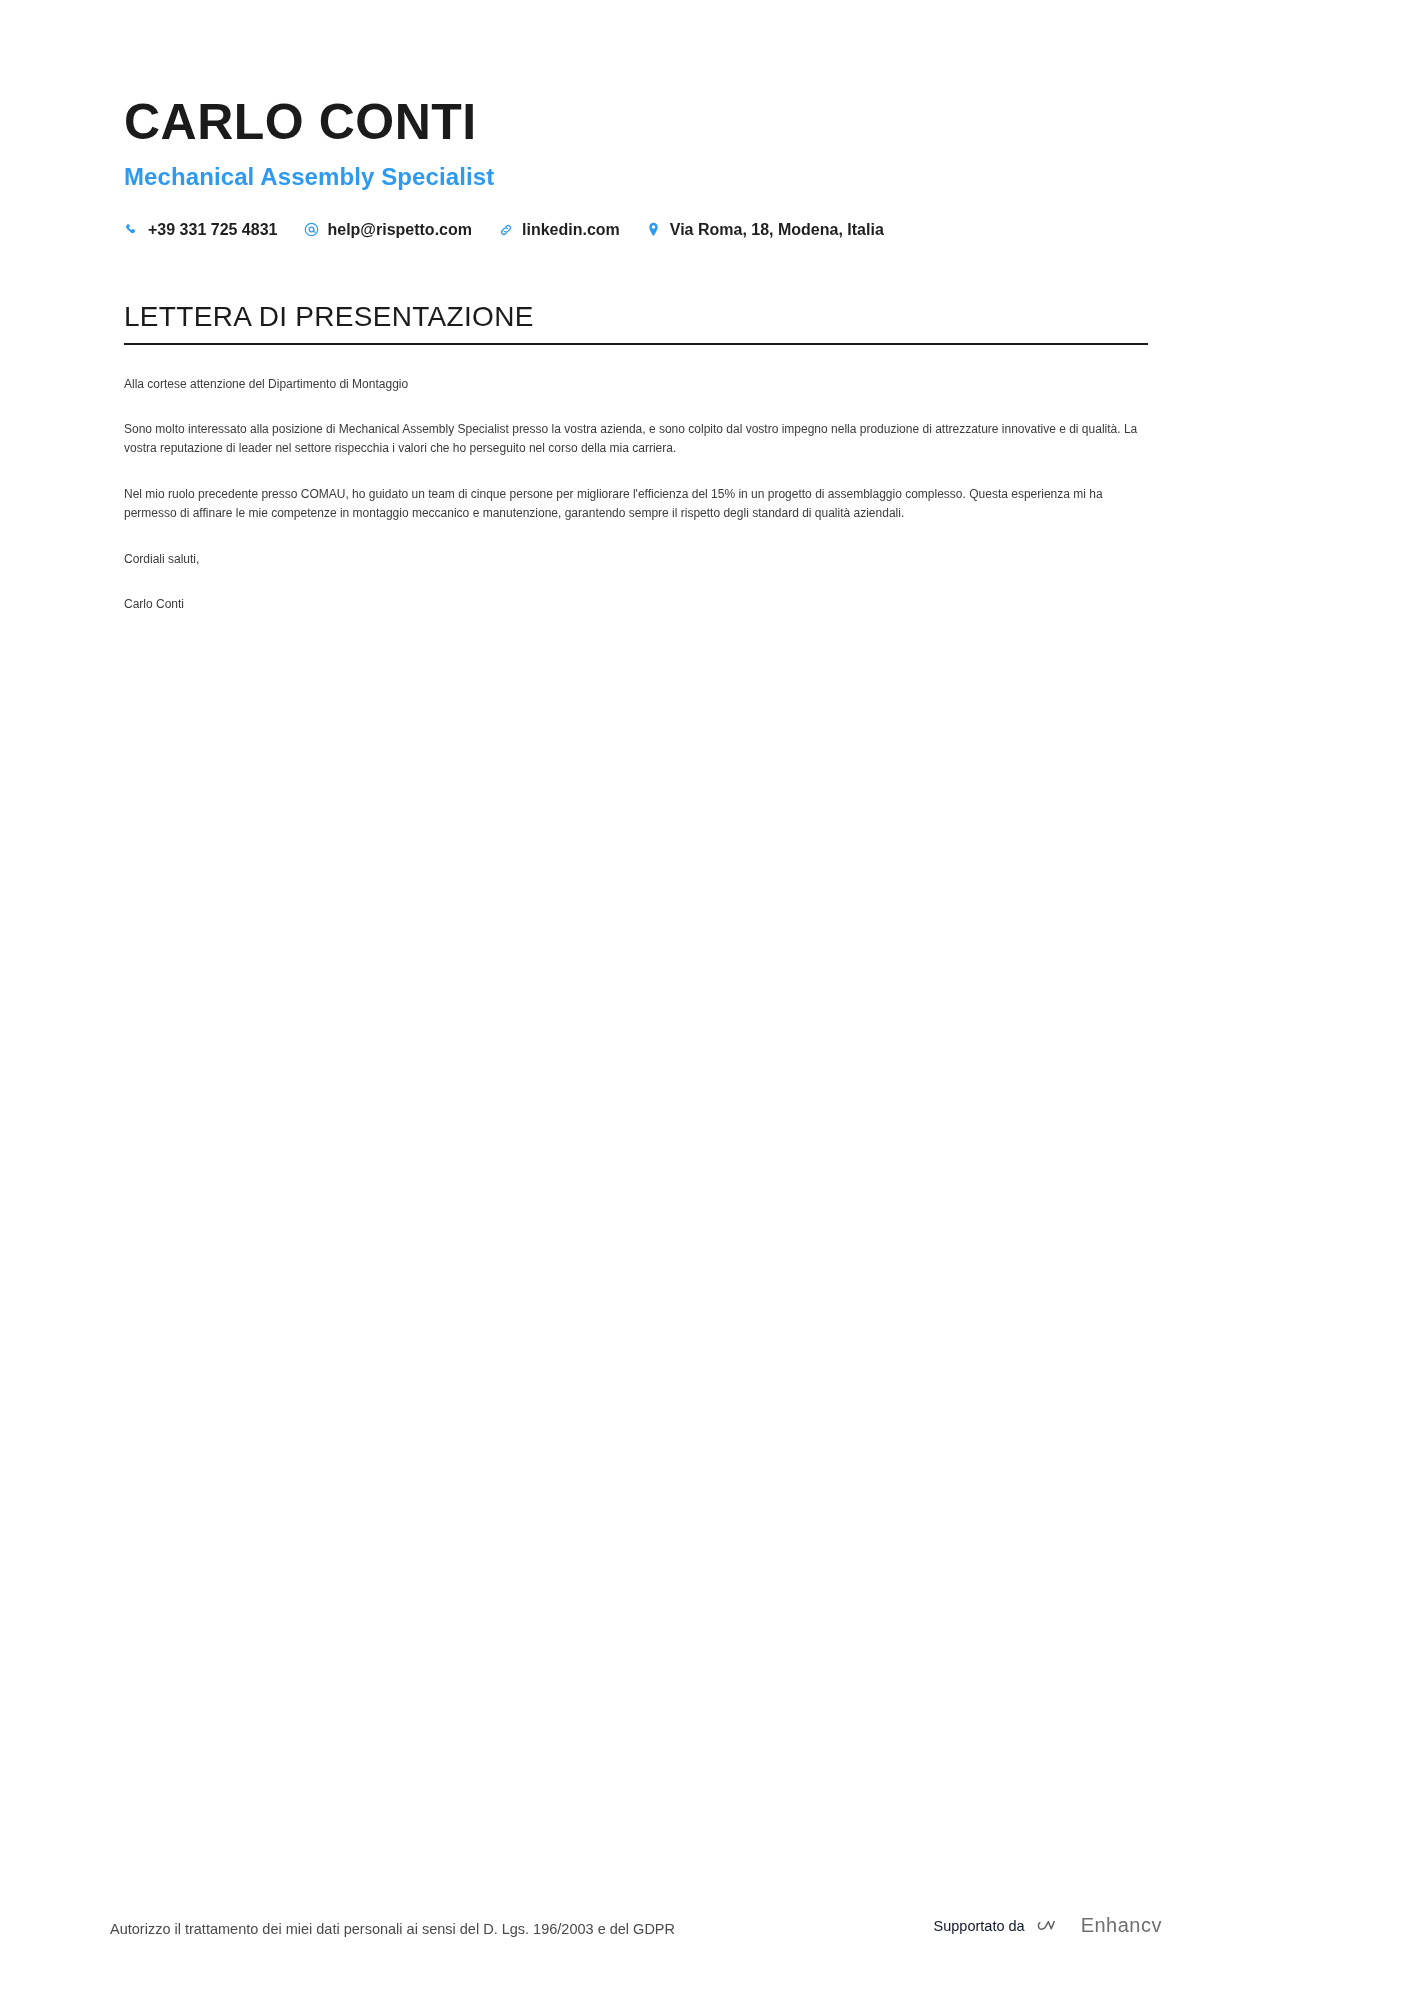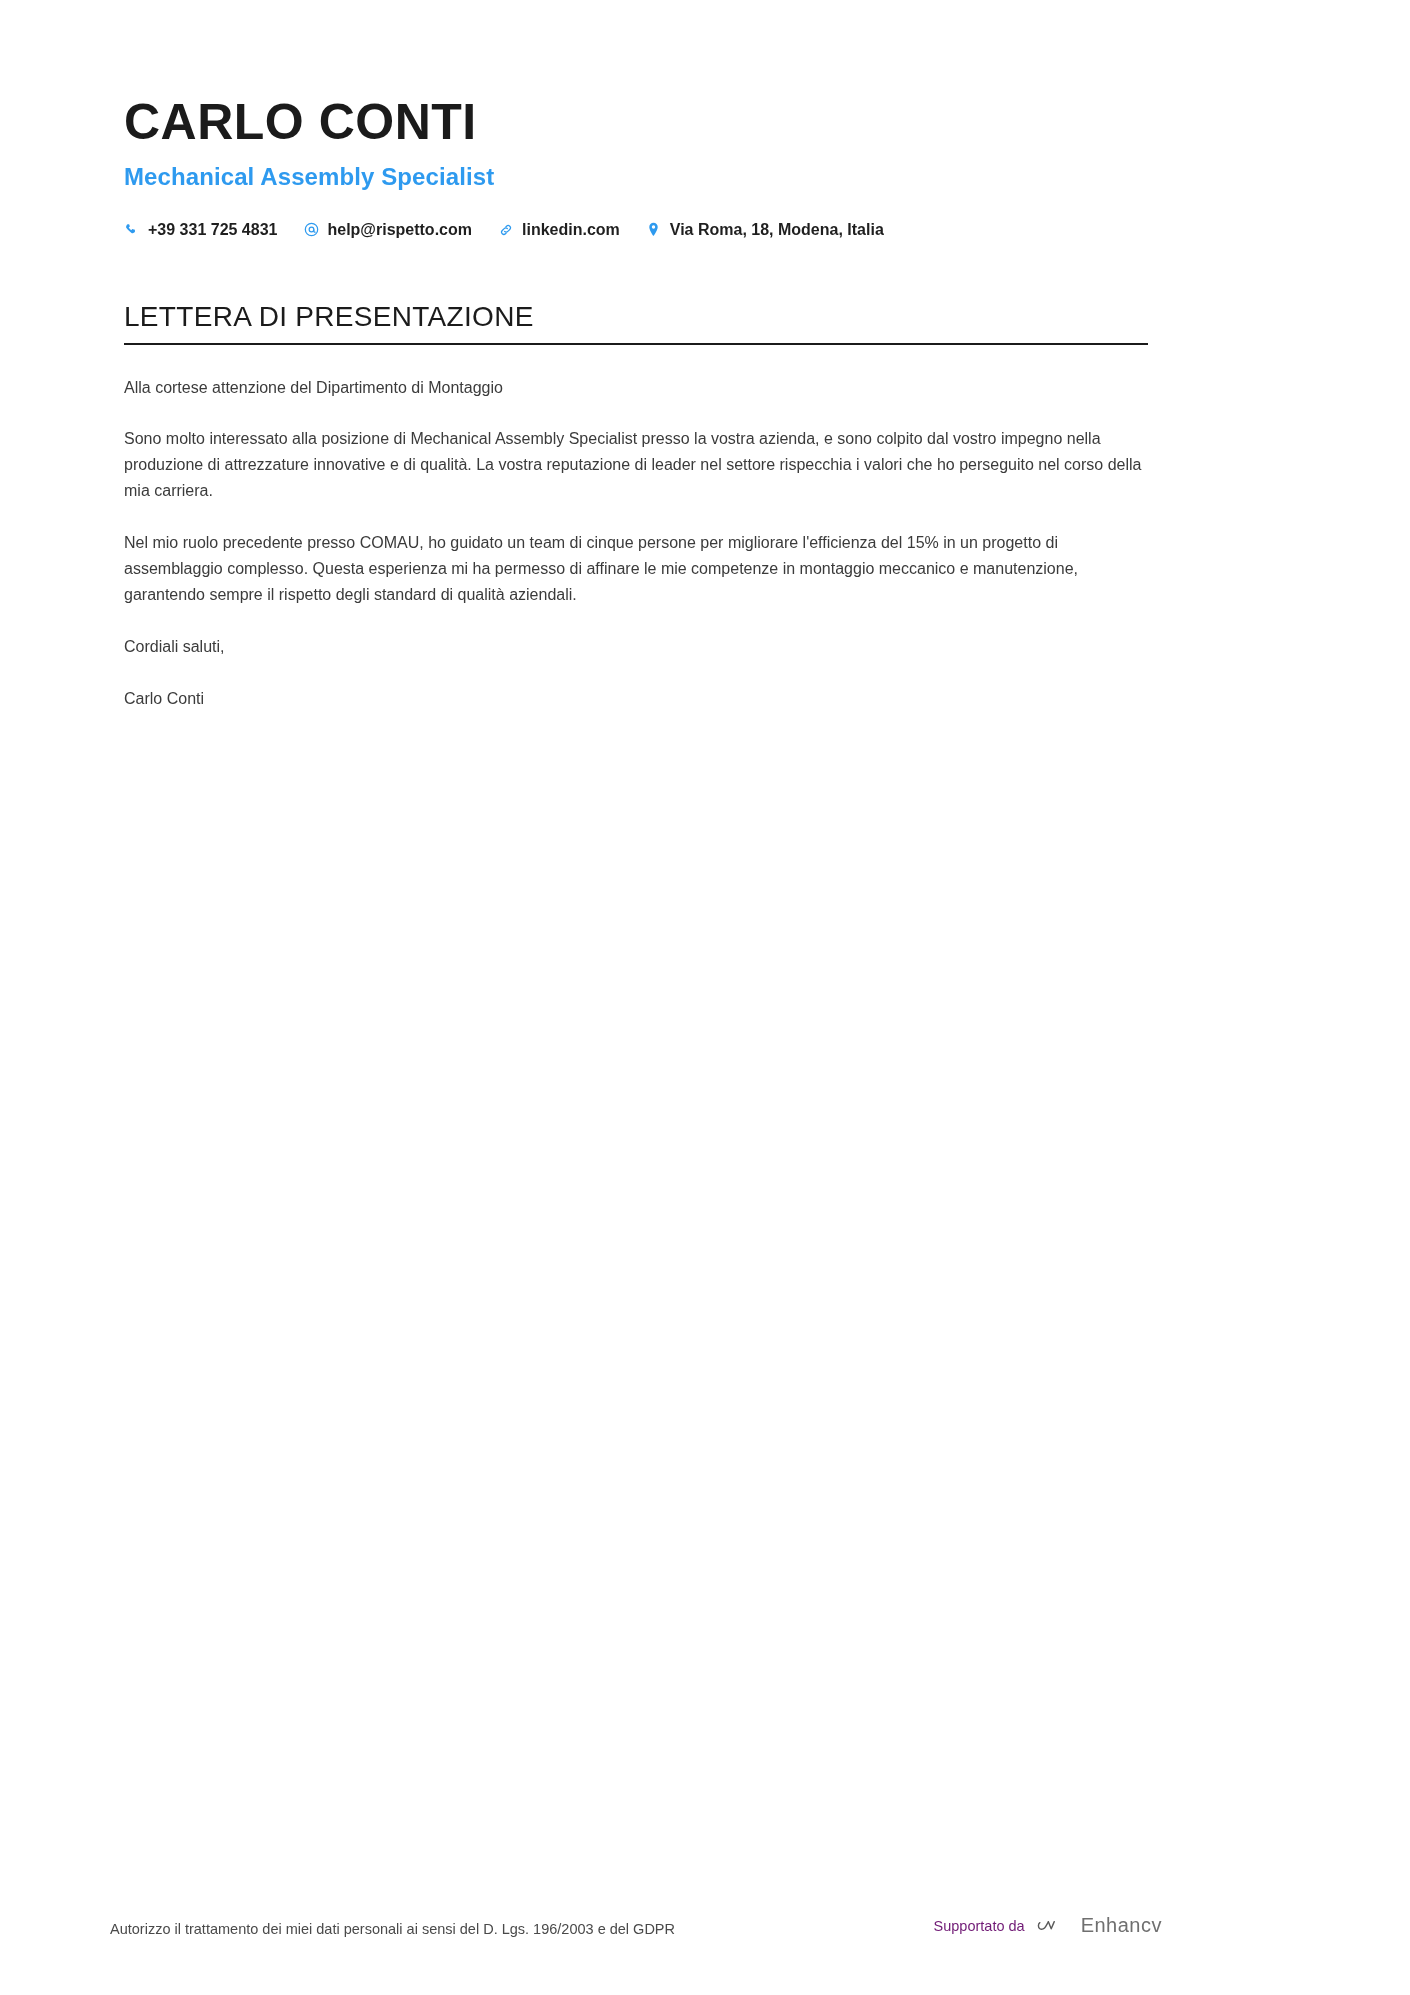--- a/index.html
+++ b/index.html
@@ -80,21 +80,21 @@
   }
   .section-rule {
     height: 2px;
     background: #1b1b1b;
     width: 100%;
   }
   .letter {
     margin-top: 30px;
   }
   .letter p {
-    font-size: 16px;
+    font-size: 12px;
     line-height: 1.62;
     color: #3b3b3b;
     margin: 0 0 26px 0;
     max-width: 1145px;
   }
   .letter p:last-child { margin-bottom: 0; }
 
   .footer {
     position: absolute;
     left: 0;
@@ -111,21 +111,21 @@
   }
   .footer-right {
     display: flex;
     align-items: center;
     font-size: 16px;
     color: #6b6b6b;
   }
   .footer-right .supported {
     margin-right: 12px;
     font-size: 14.5px;
-    color: #701a75;
+    color: #0f172a;
   }
   .brand-mark {
     margin-right: 8px;
     display: inline-flex;
     align-items: center;
     color: #5a5a5a;
   }
   .brand-name {
     font-size: 20px;
     color: #6f6f6f;

